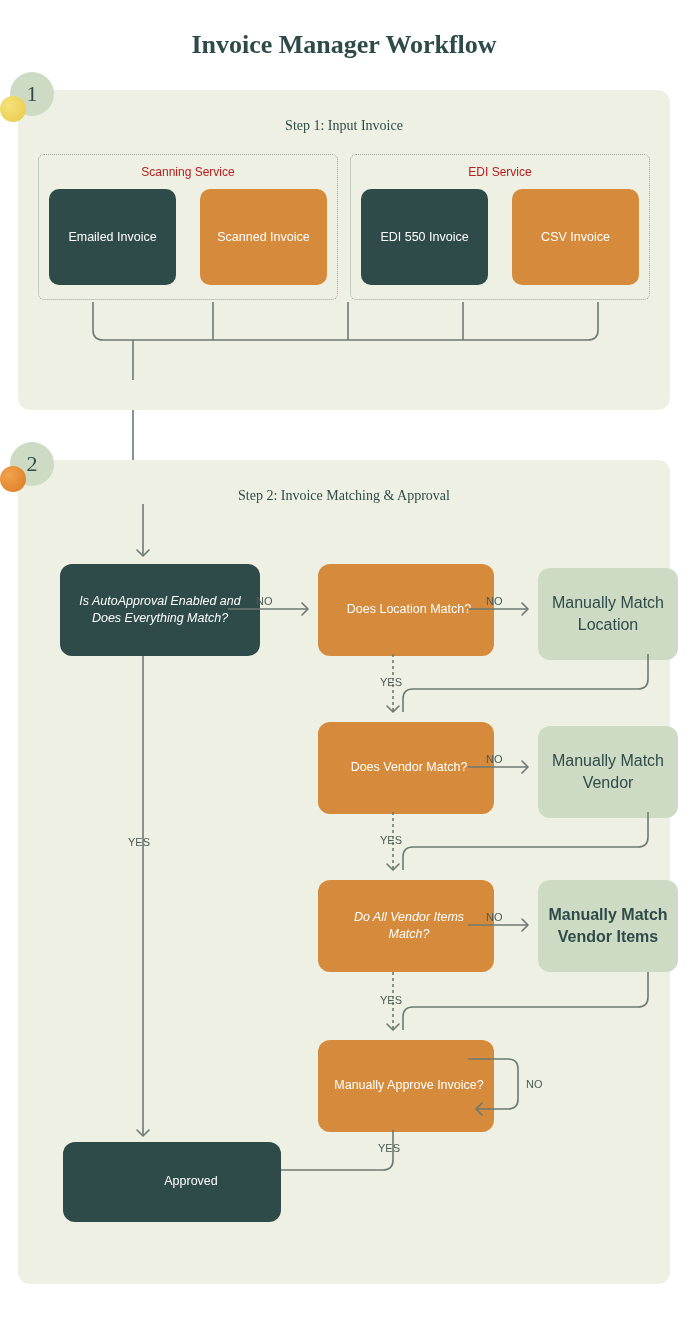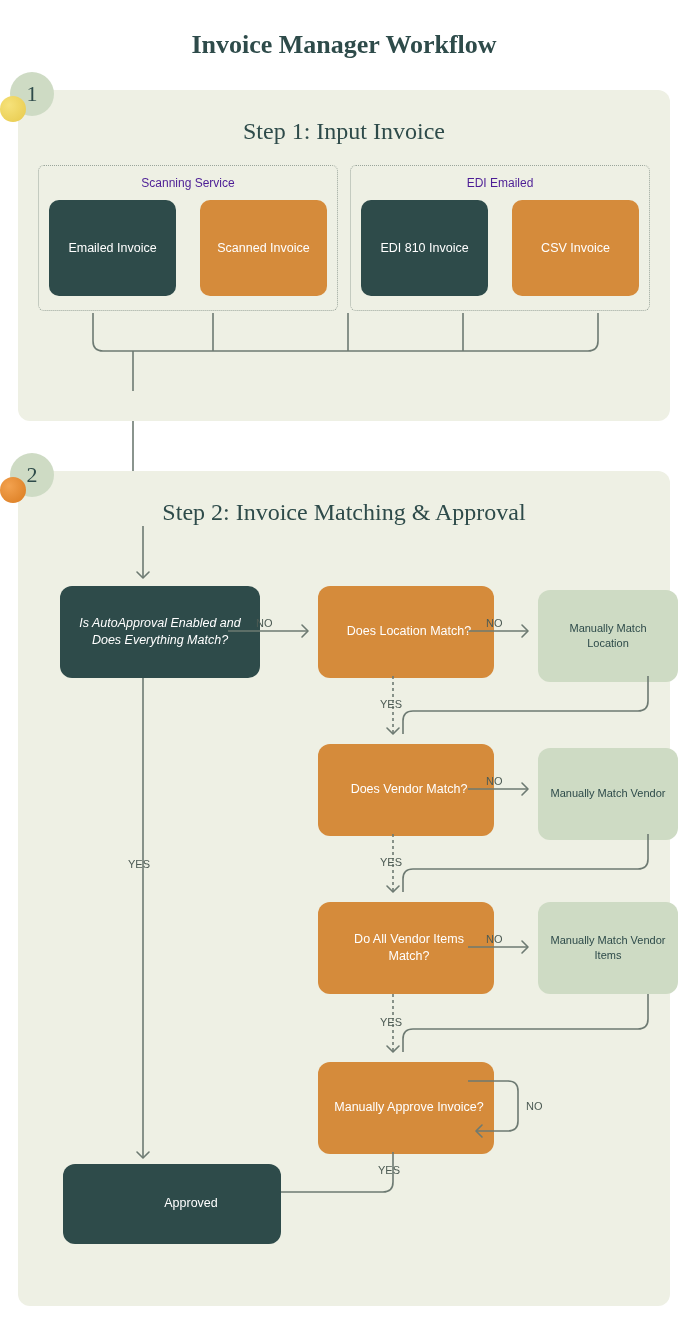--- a/index.html
+++ b/index.html
@@ -31,21 +31,21 @@
   }
   .step-panel {
     position: relative;
     background: var(--bg-green);
     border-radius: 12px;
     margin: 0 18px 0 18px;
     padding: 24px 20px 30px 20px;
   }
   .step-title {
     text-align: center;
-    font-size: 24px;
+    font-size: 14px;
     font-weight: 500;
     color: var(--text-dark);
     margin: 4px 0 20px 0;
   }
   .badge {
     position: absolute;
     left: -8px;
     top: -18px;
     width: 44px;
     height: 44px;
@@ -80,21 +80,21 @@
   .service-group {
     flex: 1;
     border: 1px dotted #9aa59b;
     border-radius: 6px;
     padding: 10px 10px 14px 10px;
     position: relative;
   }
   .service-label {
     text-align: center;
     font-size: 12px;
-    color: #4c1d95;
+    color: #b91c1c;
     margin-bottom: 10px;
     font-family: -apple-system, Helvetica, Arial, sans-serif;
   }
   .box-row {
     display: flex;
     gap: 24px;
   }
   .node {
     flex: 1;
     min-height: 80px;
@@ -143,21 +143,21 @@
     justify-content: center;
     text-align: center;
     color: #fff;
     font-size: 12.5px;
     padding: 14px 10px;
     line-height: 1.4;
     font-family: -apple-system, Helvetica, Arial, sans-serif;
   }
   .q-node.dark { background: var(--dark-teal); }
   .q-node.orange { background: var(--orange); width: 150px; padding-left: 16px; }
-  .q-node.pale { background: var(--pale-green); color: var(--text-dark); width: 120px; font-size: 11px; }
+  .q-node.pale { background: var(--pale-green); color: var(--text-dark); width: 120px; font-size: 16px; }
   .q-node.approved { background: var(--dark-teal); width: 160px; min-height: 52px; padding-left: 48px; }
 
 </style>
 </head>
 <body>
 
 <div class="page">
   <h1 class="title">Invoice Manager Workflow</h1>
 
   <div class="step-panel">
@@ -169,23 +169,23 @@
 
     <div class="step1-row">
       <div class="service-group">
         <div class="service-label">Scanning Service</div>
         <div class="box-row">
           <div class="node dark">Emailed Invoice</div>
           <div class="node orange">Scanned Invoice</div>
         </div>
       </div>
       <div class="service-group">
-        <div class="service-label">EDI Emailed</div>
+        <div class="service-label">EDI Service</div>
         <div class="box-row">
-          <div class="node dark">EDI 810 Invoice</div>
+          <div class="node dark">EDI 550 Invoice</div>
           <div class="node orange">CSV Invoice</div>
         </div>
       </div>
     </div>
 
     <svg class="connector" width="612" height="80" viewBox="0 0 612 80">
       <g fill="none" stroke="#6d7a72" stroke-width="1.6">
 
         <path d="M55 2 V30"></path>
         <path d="M175 2 V30"></path>
@@ -273,31 +273,31 @@
 
       <svg class="connector abs" style="left:280px; top:288px;" width="340" height="70" viewBox="0 0 340 70">
         <g fill="none" stroke="#6d7a72" stroke-width="1.6">
           <path d="M75 0 V58" stroke-dasharray="3 3"></path>
           <path d="M69 52 L75 58 L81 52" stroke-linecap="round" stroke-linejoin="round"></path>
           <path d="M330 0 V25 Q330 35 320 35 H95 Q85 35 85 45 V58"></path>
         </g>
         <text x="62" y="32" class="label-text">YES</text>
       </svg>
 
-      <div class="q-node orange abs" style="left:280px; top:356px;">Do All Vendor Items Match?</div>
+      <div class="q-node orange abs" style="left:280px; top:356px;font-style:italic;">Do All Vendor Items Match?</div>
 
       <svg class="connector abs" style="left:430px; top:386px;" width="70" height="30" viewBox="0 0 70 30">
         <g fill="none" stroke="#6d7a72" stroke-width="1.6">
           <path d="M0 15 H60"></path>
           <path d="M54 9 L60 15 L54 21" stroke-linecap="round" stroke-linejoin="round"></path>
         </g>
         <text x="18" y="11" class="label-text">NO</text>
       </svg>
 
-      <div class="q-node pale abs" style="left:500px; top:356px;">Manually Match Vendor Items</div>
+      <div class="q-node pale abs" style="left:500px; top:356px;font-weight:bold;">Manually Match Vendor Items</div>
 
       <svg class="connector abs" style="left:280px; top:448px;" width="340" height="70" viewBox="0 0 340 70">
         <g fill="none" stroke="#6d7a72" stroke-width="1.6">
           <path d="M75 0 V58" stroke-dasharray="3 3"></path>
           <path d="M69 52 L75 58 L81 52" stroke-linecap="round" stroke-linejoin="round"></path>
           <path d="M330 0 V25 Q330 35 320 35 H95 Q85 35 85 45 V58"></path>
         </g>
         <text x="62" y="32" class="label-text">YES</text>
       </svg>
 

